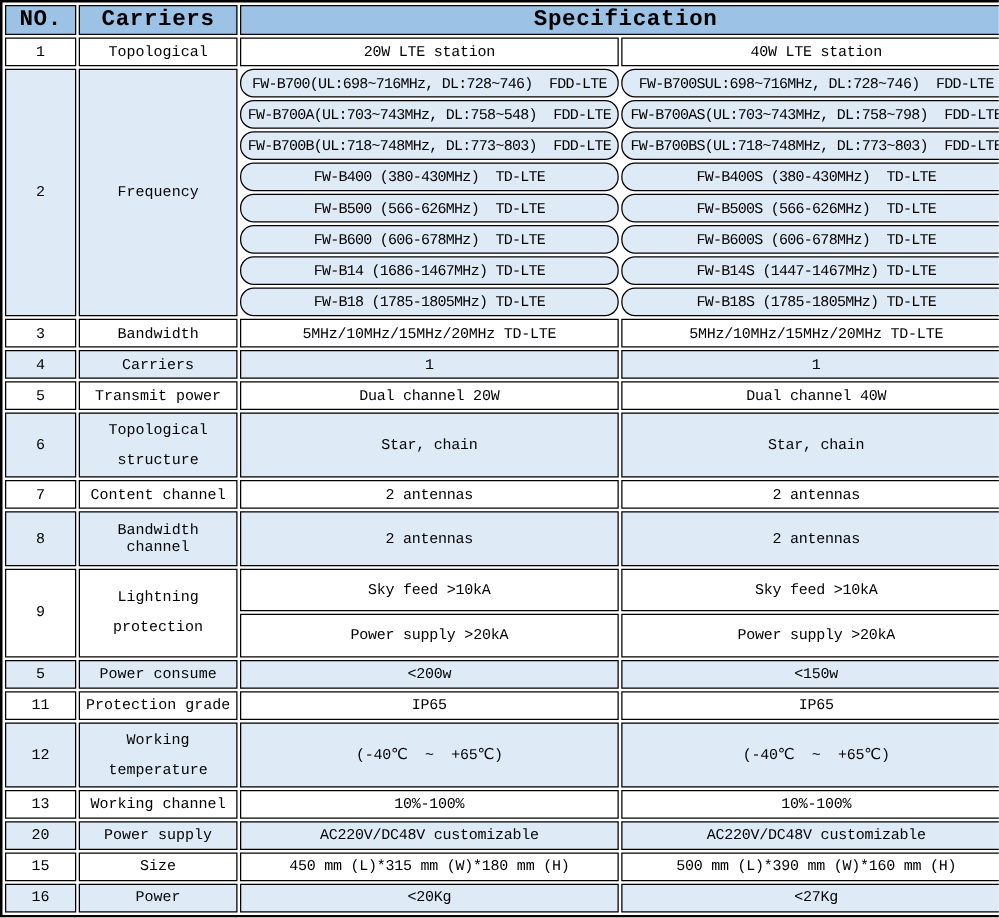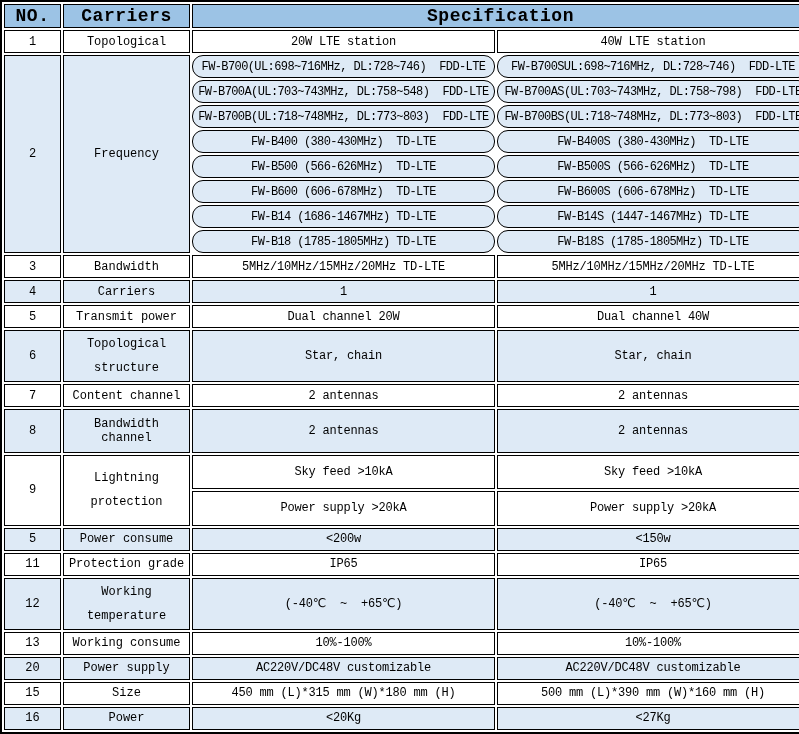--- a/index.html
+++ b/index.html
@@ -164,21 +164,21 @@
       <td class="spec">IP65</td>
     </tr>
     <tr class="blue tall">
       <td>12</td>
       <td class="label2">Working temperature</td>
       <td class="spec">(-40℃  ~  +65℃)</td>
       <td class="spec">(-40℃  ~  +65℃)</td>
     </tr>
     <tr class="white">
       <td>13</td>
-      <td>Working consume</td>
+      <td>Working channel</td>
       <td class="spec">10%-100%</td>
       <td class="spec">10%-100%</td>
     </tr>
     <tr class="blue">
       <td>20</td>
       <td>Power supply</td>
       <td class="spec">AC220V/DC48V customizable</td>
       <td class="spec">AC220V/DC48V customizable</td>
     </tr>
     <tr class="white">

